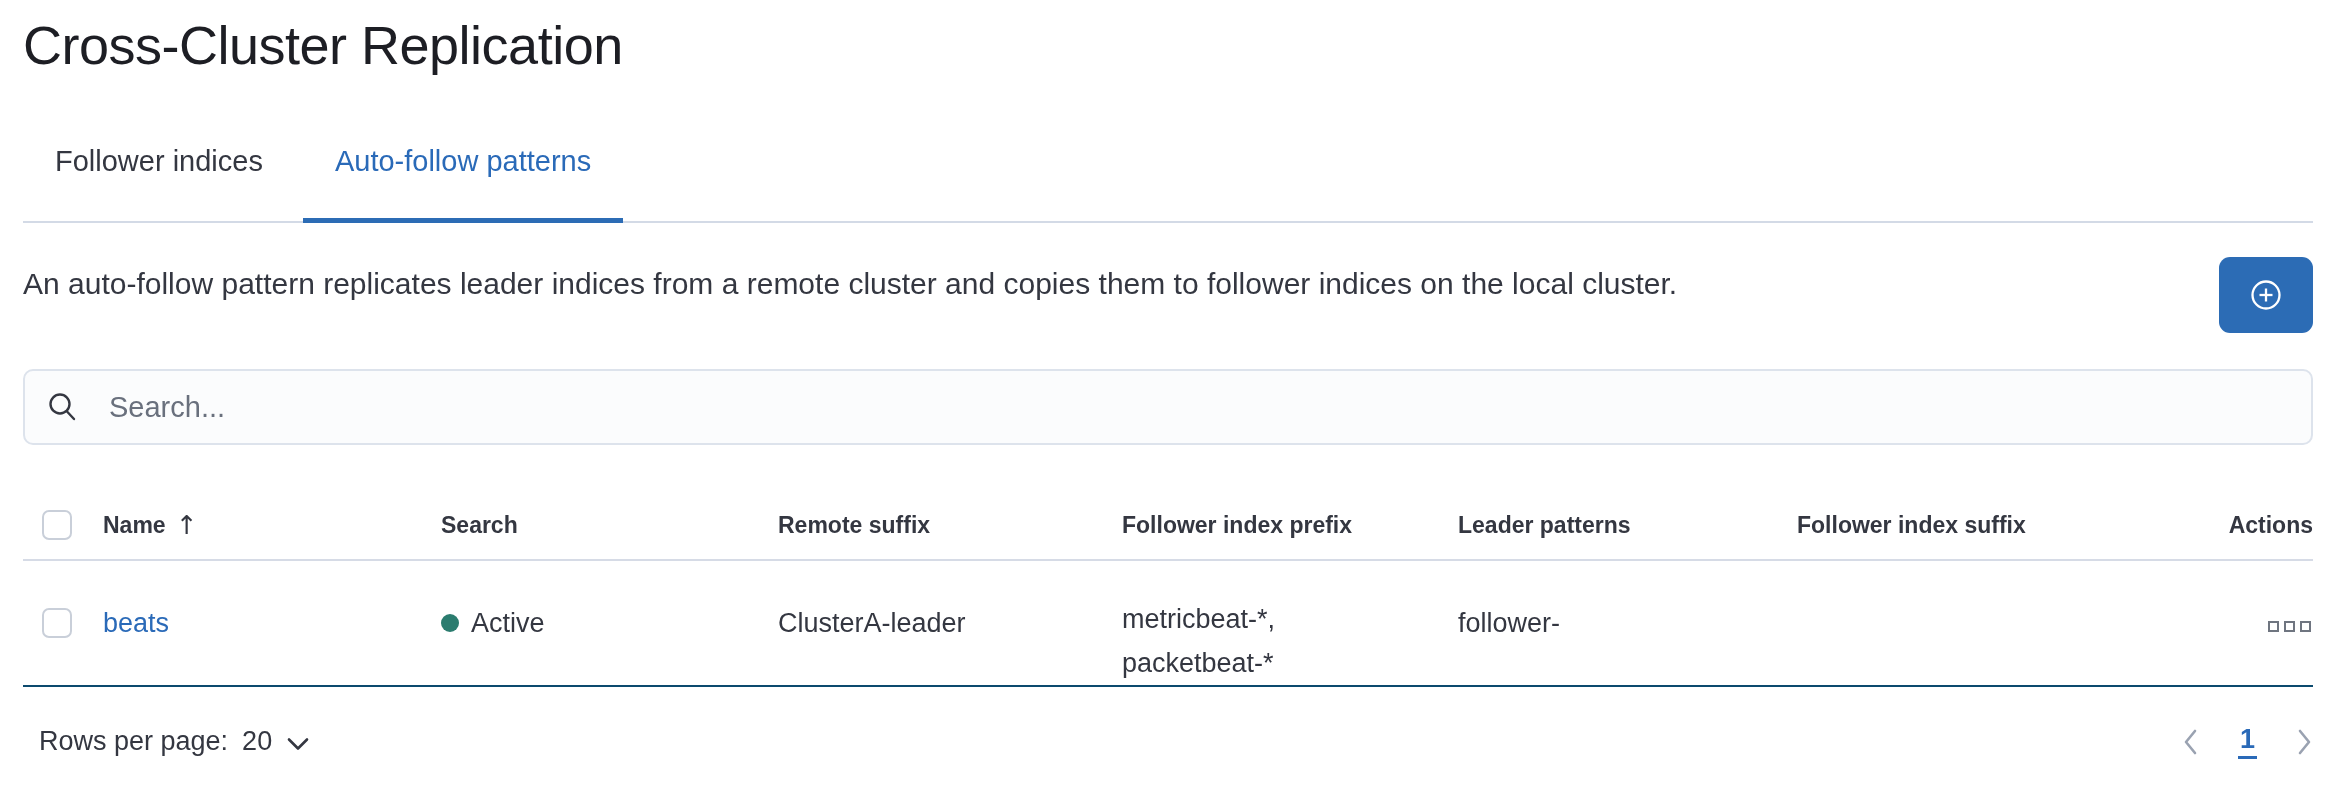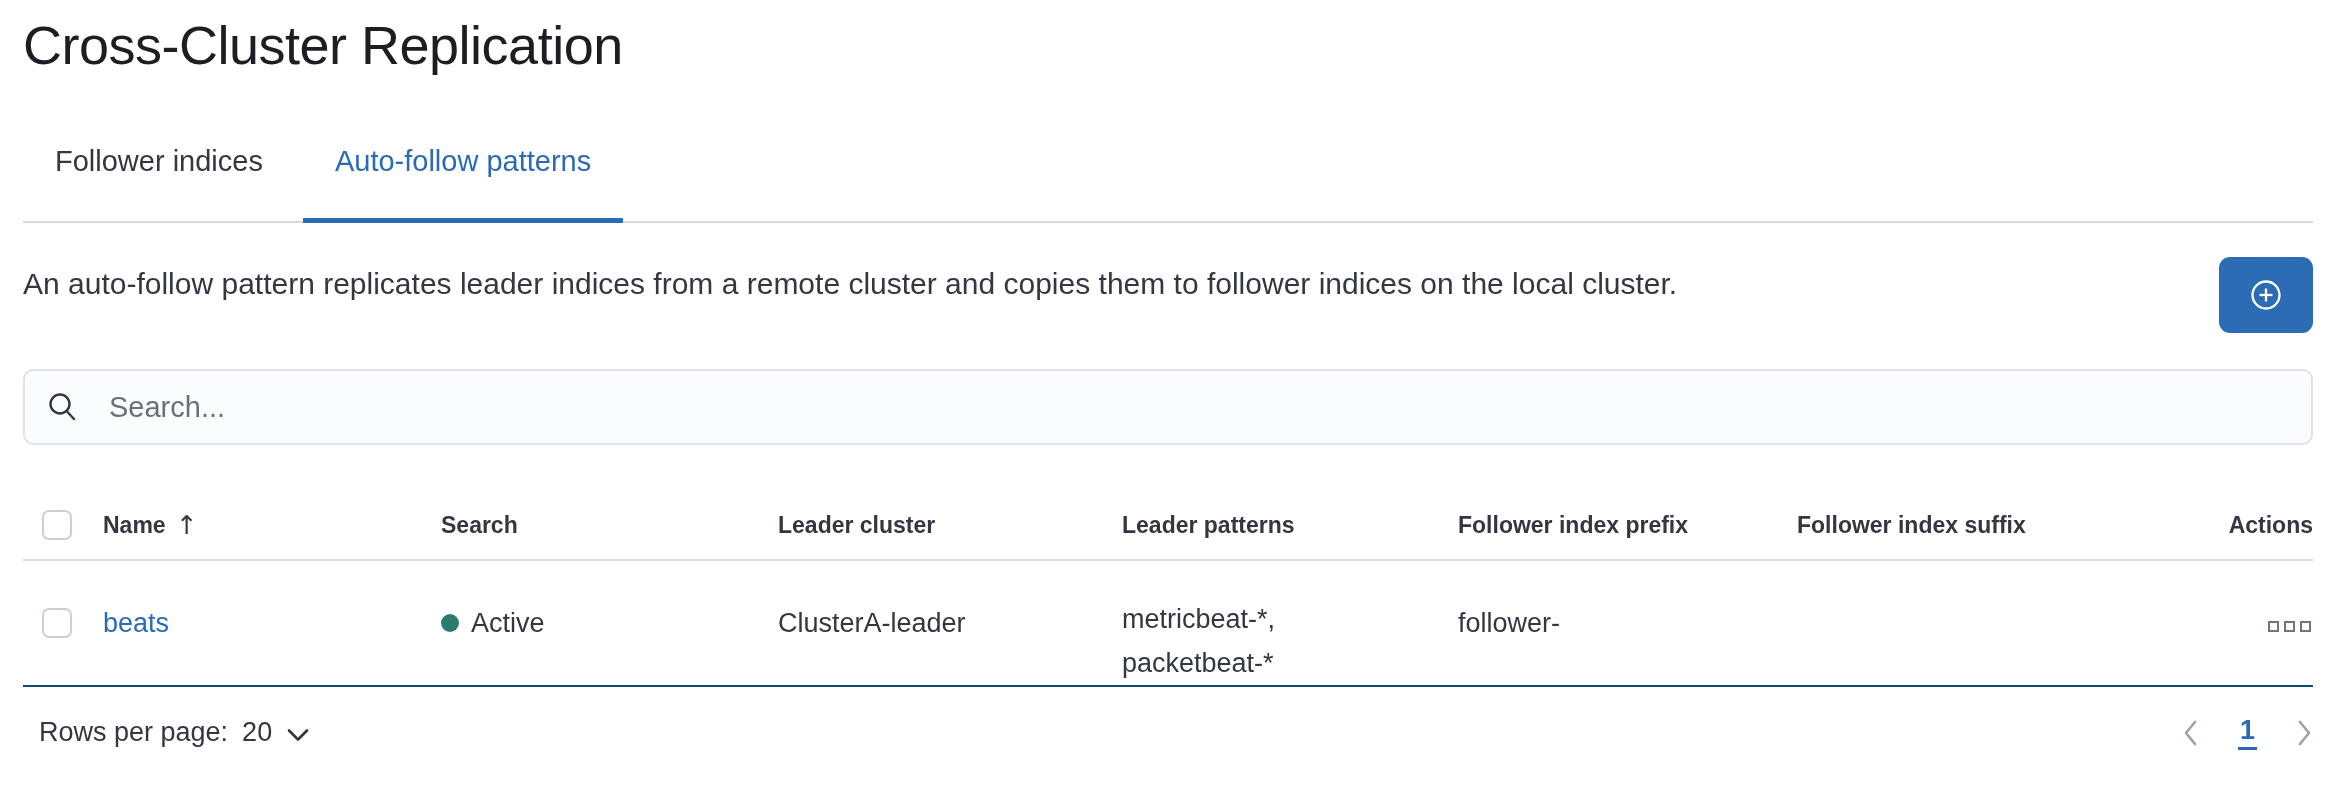--- a/index.html
+++ b/index.html
@@ -69,21 +69,21 @@
   .link { color:#2a6ab8; text-decoration:none; cursor:pointer; }
   .status-cell { display:flex; align-items:center; gap:12px; }
   .status-dot { width:18px; height:18px; border-radius:50%; background:#2b7c6f; }
   .leader-patterns { line-height:44px;margin-top:36px; }
 
   .boxes-icon { display:inline-flex; gap:5px; cursor:pointer; padding:4px 2px; }
   .boxes-icon span { width:11px; height:11px; border:2.5px solid #6f7580; }
 
   
   .table-footer { display:flex; justify-content:space-between; align-items:center;
-    margin-top:28px; padding-left:16px; font-size:27px;gap:14px; }
+    margin-top:37px; padding-left:16px; font-size:27px;gap:14px; }
   .rows-per-page { display:flex; align-items:center; gap:14px; cursor:pointer; }
   .rows-per-page svg { margin-top:4px; }
   .pagination { display:flex; align-items:center; gap:40px; }
   .page-btn { display:flex; align-items:center; cursor:pointer; background:none; border:none; padding:0; }
   .page-number {
     color:#2a6ab8; font-weight:700; font-size:27px; text-decoration:none;
     border-bottom:3px solid #2a6ab8; padding:0 2px 1px; cursor:pointer;
   }
 </style>
 </head>
@@ -121,23 +121,23 @@
 
   <div class="grid-row table-header">
     <div>
         <div class="checkbox"></div>
       </div>
     <div class="th-name">
       <span>Name</span>
       <span class="sort-arrow">↑</span>
     </div>
     <div>Search</div>
-    <div>Leader cluster</div>
+    <div>Remote suffix</div>
+    <div>Follower index prefix</div>
     <div>Leader patterns</div>
-    <div>Follower index prefix</div>
     <div>Follower index suffix</div>
     <div class="col-actions">Actions</div>
   </div>
 
   <div class="grid-row table-row">
     <div>
         <div class="checkbox"></div>
       </div>
     <div><a class="link">beats</a></div>
     <div class="status-cell">

